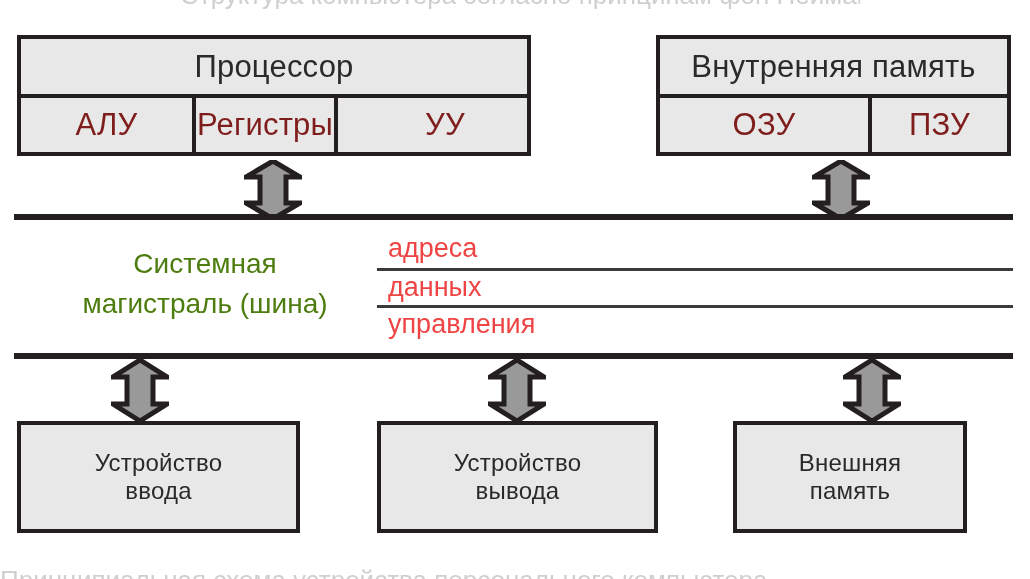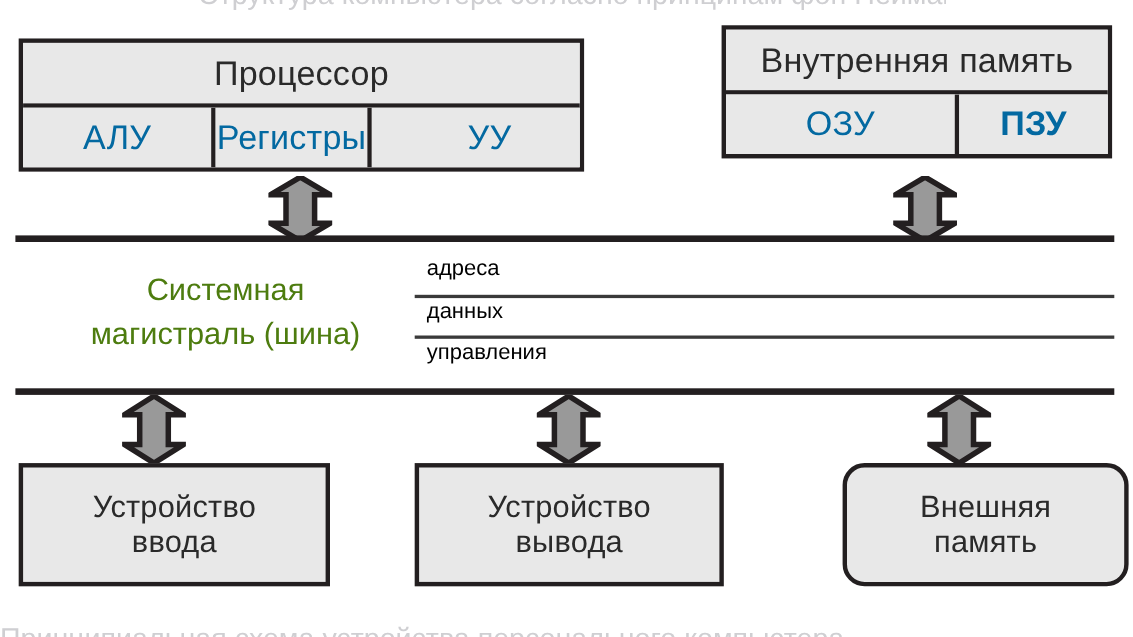--- a/index.html
+++ b/index.html
@@ -24,21 +24,21 @@
   .box {
     position: absolute;
     box-sizing: border-box;
     background: #e8e8e8;
     border: 4px solid #231f20;
     display: flex;
     align-items: center;
     justify-content: center;
   }
   .box-label {
-    font-size: 28px;
+    font-size: 24px;
     line-height: 1.15;
     color: #2a2a2a;
     text-align: center;
     letter-spacing: .2px;
     white-space: pre-line;
   }
 
   
   .unit {
     position: absolute;
@@ -71,21 +71,21 @@
     display: flex;
     align-items: center;
     justify-content: center;
     box-sizing: border-box;
     background: #e8e8e8;
     border-right: 4px solid #231f20;
   }
   .cell:last-child { border-right: none; }
   .cell span {
     font-size: 31px;
-    color: #0369a1;
+    color: #7f1d1d;
     letter-spacing: .2px;
   }
 
   
   .bus-line {
     position: absolute;
     background: #231f20;
     height: 6px;
   }
   .bus-thin {
@@ -98,22 +98,22 @@
   .bus-title {
     position: absolute;
     font-size: 28px;
     line-height: 1.42;
     color: #4d7c0f;
     text-align: center;
     white-space: pre-line;
   }
   .bus-sub {
     position: absolute;
-    font-size: 20px;
-    color: #000000;
+    font-size: 27px;
+    color: #ef4444;
     white-space: nowrap;
   }
 
   
   .arrow {
     position: absolute;
   }
   .arrow svg { display: block; }
 
   
@@ -144,29 +144,29 @@
       </div>
       <div class="cell" style="width:142px;">
         <span>Регистры</span>
       </div>
       <div class="cell" style="flex:1 1 auto;padding-left:25px;">
         <span>УУ</span>
       </div>
     </div>
   </div>
 
-  <div class="unit" style="left:656px; top:23px; width:355px; height:121px;">
+  <div class="unit" style="left:656px; top:35px; width:355px; height:121px;">
     <div class="unit-head" style="height:55px;">
       <span>Внутренняя память</span>
     </div>
     <div class="unit-cells">
       <div class="cell" style="width:212px;">
         <span>ОЗУ</span>
       </div>
-      <div class="cell" style="flex:1 1 auto;font-weight:bold;">
+      <div class="cell" style="flex:1 1 auto;">
         <span>ПЗУ</span>
       </div>
     </div>
   </div>
 
   <div class="arrow" style="left:244px; top:160px;">
     <svg width="58" height="60" viewBox="0 0 58 60">
       <polygon points="29,1 56,17 42,17 42,43 56,43 29,59 2,43 16,43 16,17 2,17" fill="#999999" stroke="#231f20" stroke-width="5" stroke-linejoin="miter"></polygon>
     </svg>
   </div>
@@ -213,20 +213,20 @@
   <div class="box" style="left:17px; top:421px; width:283px; height:112px;">
     <div class="box-label">Устройство
 ввода</div>
   </div>
 
   <div class="box" style="left:377px; top:421px; width:281px; height:112px;">
     <div class="box-label">Устройство
 вывода</div>
   </div>
 
-  <div class="box" style="left:766px; top:421px; width:260px; height:112px;border-radius:20px;">
+  <div class="box" style="left:733px; top:421px; width:234px; height:112px;">
     <div class="box-label">Внешняя
 память</div>
   </div>
 
   <div class="edge-text edge-bottom" style="left:0px; width:1030px;">Принципиальная схема устройства персонального компьютера</div>
 
 </div>
 
 </body></html>

